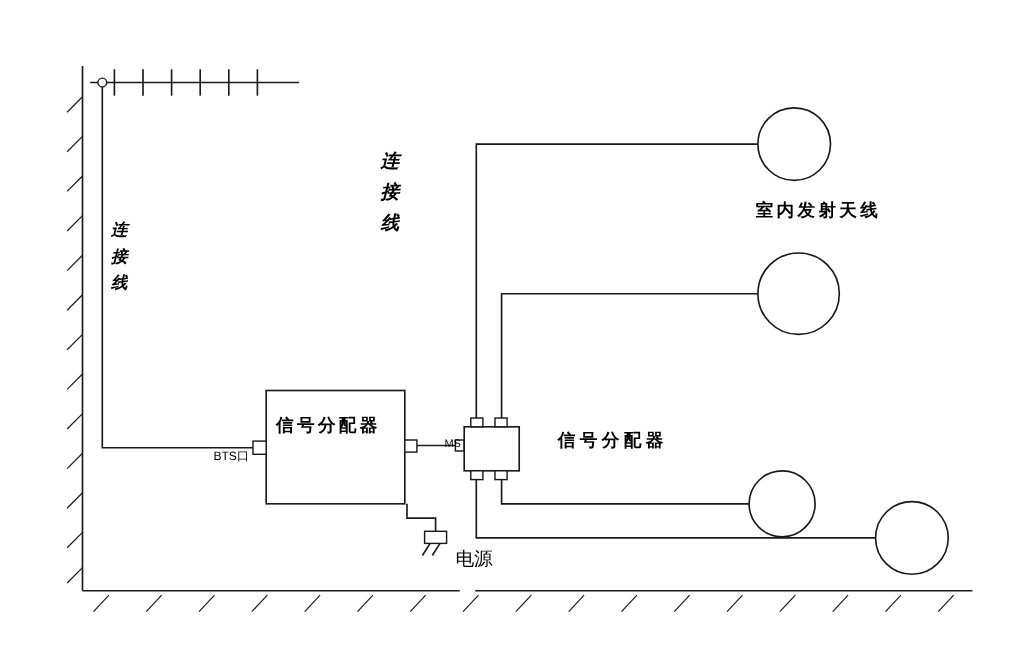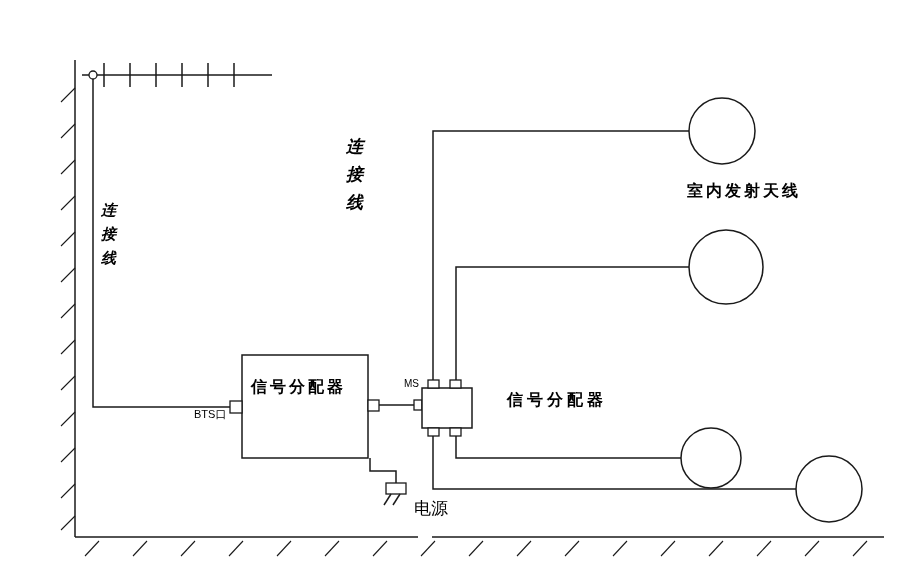--- a/index.html
+++ b/index.html
@@ -35,21 +35,21 @@
     width: 19px;
     word-break: break-all;
     white-space: normal;
     text-align: center;
     font-style: italic;
   }
   .lbl-cable-left  { left: 99px;  top: 198px; font-size: 15px; font-weight: bold; line-height: 24px; }
   .lbl-cable-mid   { left: 345px; top: 133px; font-size: 17px; font-weight: bold; line-height: 28px; }
   .lbl-bts         { left: 194px; top: 407px; font-size: 11px; }
   .lbl-amplifier   { left: 251px; top: 377px; font-size: 16px; font-weight: bold; letter-spacing: 3px; }
-  .lbl-ms          { left: 372px; top: 378px; font-size: 10px; padding-left: 32px; }
+  .lbl-ms          { left: 372px; top: 398px; font-size: 10px; padding-left: 32px; }
   .lbl-splitter    { left: 507px; top: 390px; font-size: 16px; font-weight: bold; letter-spacing: 4px; font-family: Liberation Mono, monospace; }
   .lbl-power       { left: 414px; top: 497px; font-size: 17px; }
   .lbl-indoor      { left: 687px; top: 181px; font-size: 16px; font-weight: bold; letter-spacing: 3px; }
 </style>
 </head>
 <body>
 
 <div class="stage">
 
   <svg class="diagram" viewBox="0 0 918 587">

